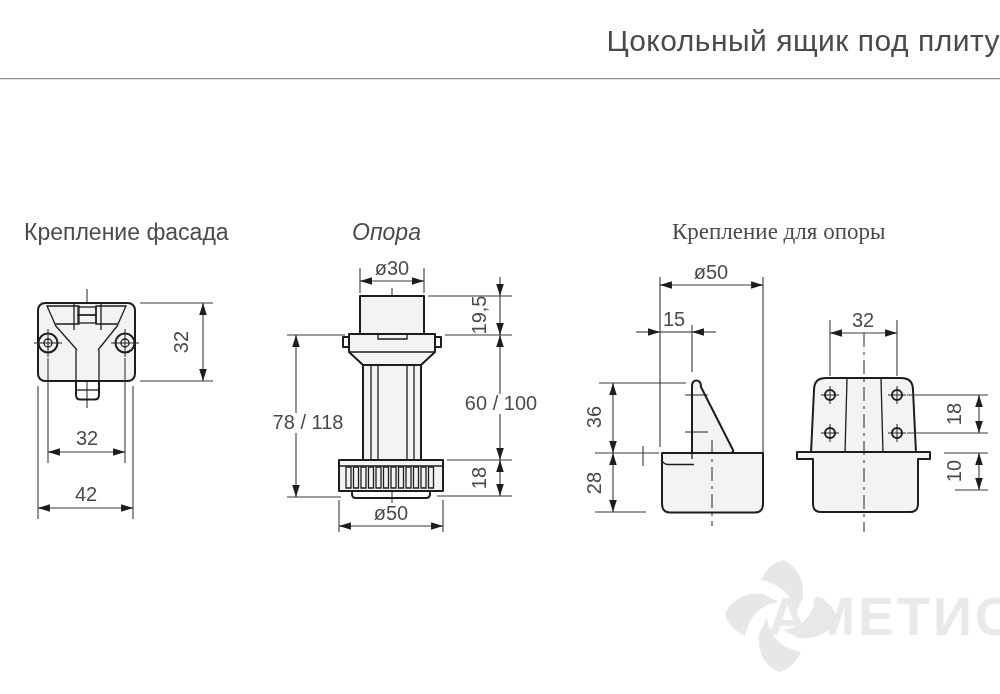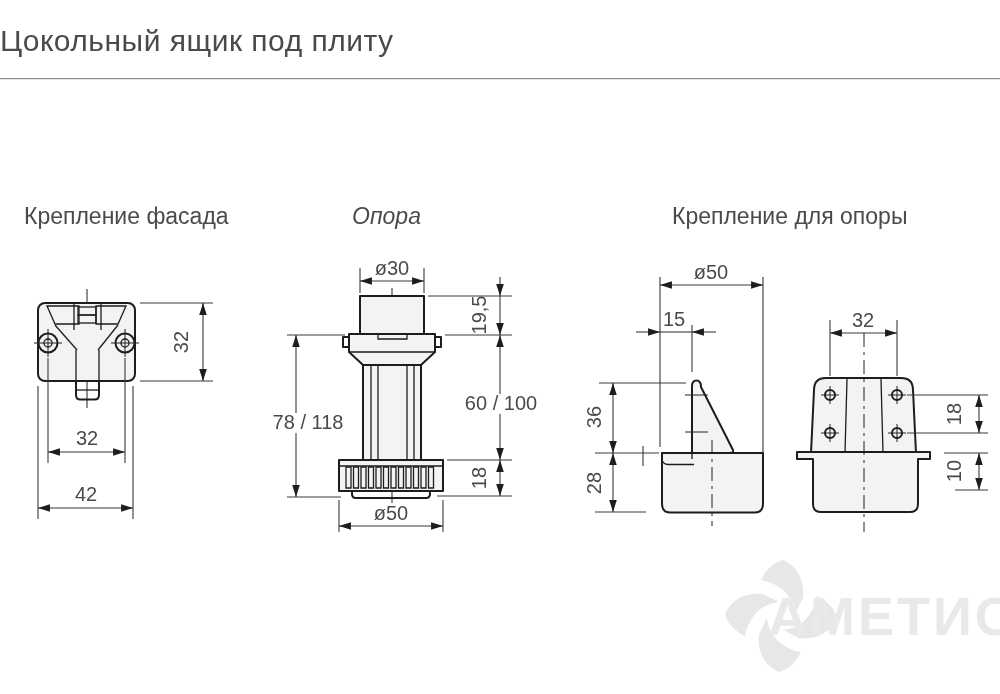--- a/index.html
+++ b/index.html
@@ -1,25 +1,25 @@
 <!DOCTYPE html>
 <html><head>
 <meta charset="utf-8">
 <style>
   html,body{margin:0;padding:0;background:#fff;}
   #stage{position:relative;width:1000px;height:694px;background:#ffffff;overflow:hidden;
          font-family:"Liberation Sans",sans-serif;}
-  .page-title{position:absolute;top:24px;left:0;width:1000px;text-align:left;
+  .page-title{position:absolute;top:24px;left:0;width:1000px;text-align:right;
               font-size:30px;color:#4a4a4a;letter-spacing:.5px;}
   .rule{position:absolute;top:78px;left:0;width:1000px;height:1px;background:#8f8f8f;
         box-shadow:0 1px 0 #e3e3e3;}
-  .sec-title{position:absolute;font-size:23px;color:#4a4a4a;white-space:nowrap;}
+  .sec-title{position:absolute;font-size:23px;color:#4a4a4a;white-space:nowrap;margin-top:16px;}
   #t-facade{left:24px;top:203px;}
   #t-leg{left:352px;top:203px;font-style:italic;}
-  #t-mount{left:672px;top:203px;}
+  #t-mount{left:672px;top:203px;font-family:Liberation Serif, serif;}
   svg{position:absolute;left:0;top:0;}
   .outl{fill:#f3f3f3;stroke:#1d1d1d;stroke-width:2;stroke-linejoin:round;}
   .outl-n{fill:none;stroke:#1d1d1d;stroke-width:2;stroke-linejoin:round;}
   .det{fill:none;stroke:#1d1d1d;stroke-width:1.3;}
   .thin{fill:none;stroke:#222;stroke-width:1;}
   .ext{fill:none;stroke:#3a3a3a;stroke-width:1.1;}
   .dim{fill:none;stroke:#3a3a3a;stroke-width:1.1;}
   .cl{fill:none;stroke:#222;stroke-width:1;stroke-dasharray:14 5 3 5;}
   .dtxt{font-family:"Liberation Sans",sans-serif;font-size:20px;fill:#4a4a4a;}
   .wm-txt{font-family:"Liberation Sans",sans-serif;font-size:54px;font-weight:bold;

